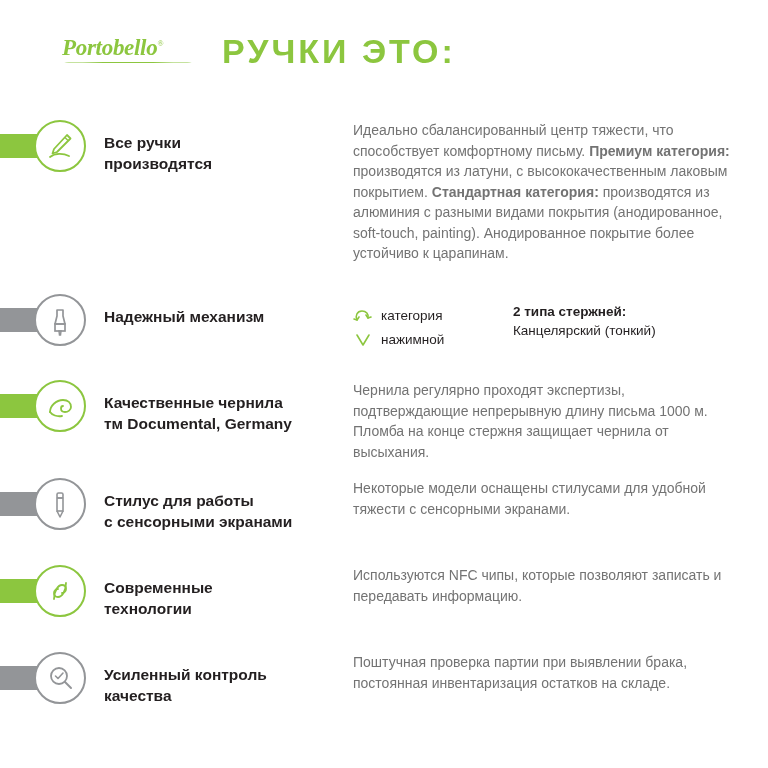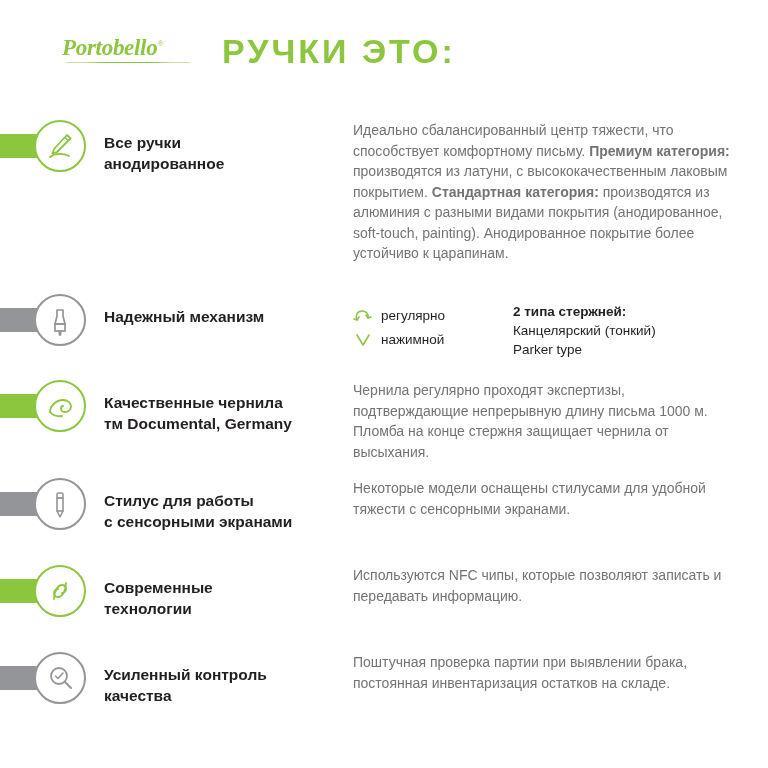--- a/index.html
+++ b/index.html
@@ -173,21 +173,21 @@
   <div class="row" style="top:120px;">
     <div class="bar green"></div>
     <div class="circle green">
       <svg width="48" height="48" viewBox="0 0 48 48">
         <path d="M31 13 L34.5 16.5 L21 30 L16.5 31.5 L18 27 Z" fill="none" stroke="#8cc63f" stroke-width="1.8" stroke-linejoin="round"></path>
         <path d="M29 15.5 L32 18.5" stroke="#8cc63f" stroke-width="1.4"></path>
         <path d="M14 35 C19 31, 27 31, 33 34" fill="none" stroke="#8cc63f" stroke-width="1.8" stroke-linecap="round"></path>
       </svg>
     </div>
     <div class="head">
-      <span>Все ручки</span><br><span>анодированное</span>
+      <span>Все ручки</span><br><span>производятся</span>
     </div>
     <div class="body">
       <span>Идеально сбалансированный центр тяжести, что способствует комфортному письму. </span><b>Премиум категория:</b><span> производятся из латуни, с высококачественным лаковым покрытием. </span><b>Стандартная категория:</b><span> производятся из алюминия с разными видами покрытия (анодированное, soft-touch, painting). Анодированное покрытие более устойчиво к царапинам.</span>
     </div>
   </div>
 
   <div class="row" style="top:294px;">
     <div class="bar gray"></div>
     <div class="circle gray">
       <svg width="48" height="48" viewBox="0 0 48 48">
@@ -202,36 +202,35 @@
 
     <div class="mech-left">
       <div class="mech-item">
         <span class="mech-icon">
           <svg width="20" height="18" viewBox="0 0 20 18">
             <path d="M4 13 C2 9, 4 4, 9 4 C13 4, 16 7, 15 11" fill="none" stroke="#8cc63f" stroke-width="1.6" stroke-linecap="round"></path>
             <path d="M15 11 L13 8 M15 11 L18 10" fill="none" stroke="#8cc63f" stroke-width="1.6" stroke-linecap="round"></path>
             <path d="M4 13 L6 10 M4 13 L1 12" fill="none" stroke="#8cc63f" stroke-width="1.6" stroke-linecap="round"></path>
           </svg>
         </span>
-        <span>регулярно</span>
+        <span>категория</span>
       </div>
       <div class="mech-item">
         <span class="mech-icon">
           <svg width="20" height="18" viewBox="0 0 20 18">
             <path d="M4 4 L10 14 L16 4" fill="none" stroke="#8cc63f" stroke-width="1.6" stroke-linecap="round" stroke-linejoin="round"></path>
           </svg>
         </span>
         <span>нажимной</span>
       </div>
     </div>
 
     <div class="mech-right">
       <div class="t">2 типа стержней:</div>
       <div>Канцелярский (тонкий)</div>
-      <div>Parker type</div>
     </div>
   </div>
 
   <div class="row" style="top:380px;">
     <div class="bar green"></div>
     <div class="circle green">
       <svg width="48" height="48" viewBox="0 0 48 48">
         <path d="M14 30 C14 24, 20 18, 27 18 C32 18, 35 21, 35 25 C35 28, 32 30, 29 30 C26.5 30, 25 28.5, 25 26.5 C25 25 26 24 27 24" fill="none" stroke="#8cc63f" stroke-width="1.8" stroke-linecap="round"></path>
         <path d="M14 30 C16 33, 21 35, 26 34" fill="none" stroke="#8cc63f" stroke-width="1.8" stroke-linecap="round"></path>
       </svg>

